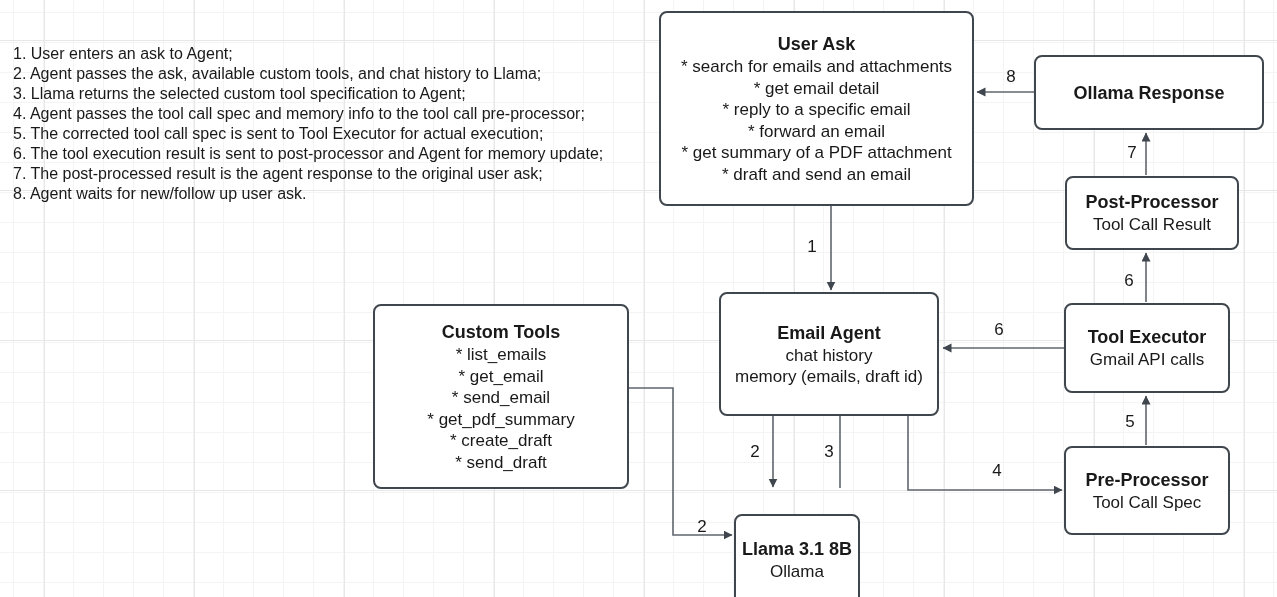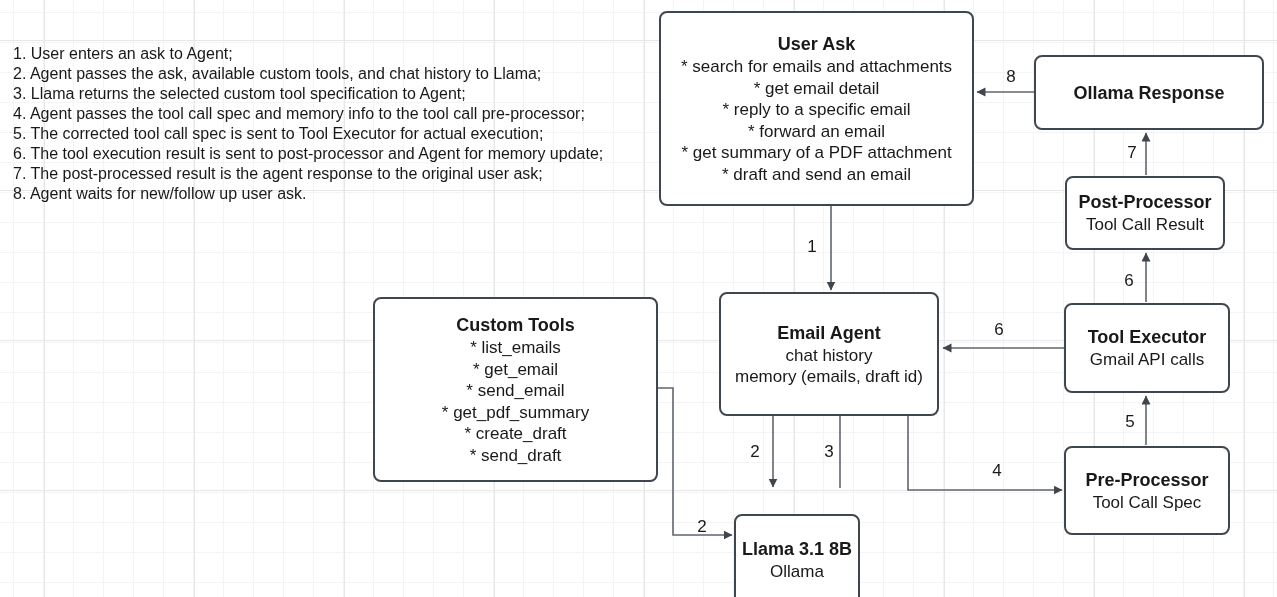--- a/index.html
+++ b/index.html
@@ -93,42 +93,42 @@
     <div class="nline">* reply to a specific email</div>
     <div class="nline">* forward an email</div>
     <div class="nline">* get summary of a PDF attachment</div>
     <div class="nline">* draft and send an email</div>
   </div>
 
   <div class="node" style="left:1034px;top:55px;width:230px;height:75px">
     <div class="ntitle">Ollama Response</div>
   </div>
 
-  <div class="node" style="left:1065px;top:176px;width:160px;height:74px">
+  <div class="node" style="left:1065px;top:176px;width:174px;height:74px">
     <div class="ntitle">Post-Processor</div>
     <div class="nline">Tool Call Result</div>
   </div>
 
   <div class="node" style="left:1064px;top:303px;width:166px;height:90px">
     <div class="ntitle">Tool Executor</div>
     <div class="nline">Gmail API calls</div>
   </div>
 
   <div class="node" style="left:1064px;top:446px;width:166px;height:89px">
     <div class="ntitle">Pre-Processor</div>
     <div class="nline">Tool Call Spec</div>
   </div>
 
   <div class="node" style="left:719px;top:292px;width:220px;height:124px">
     <div class="ntitle">Email Agent</div>
     <div class="nline">chat history</div>
     <div class="nline">memory (emails, draft id)</div>
   </div>
 
-  <div class="node" style="left:373px;top:297px;width:285px;height:185px">
+  <div class="node" style="left:373px;top:304px;width:256px;height:185px">
     <div class="ntitle">Custom Tools</div>
     <div class="nline">* list_emails</div>
     <div class="nline">* get_email</div>
     <div class="nline">* send_email</div>
     <div class="nline">* get_pdf_summary</div>
     <div class="nline">* create_draft</div>
     <div class="nline">* send_draft</div>
   </div>
 
   <div class="node" style="left:734px;top:514px;width:126px;height:92px">

